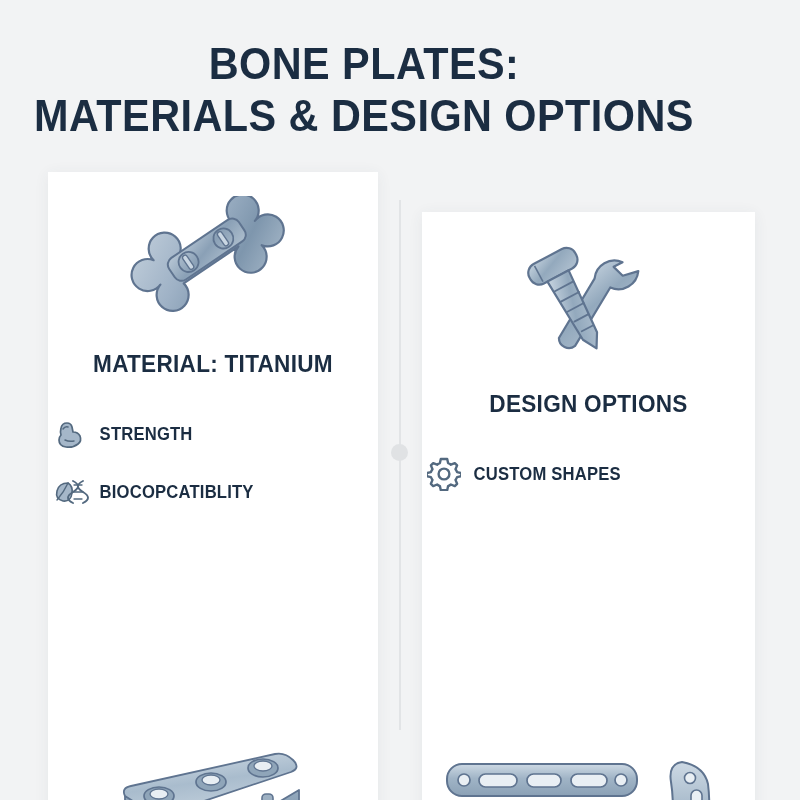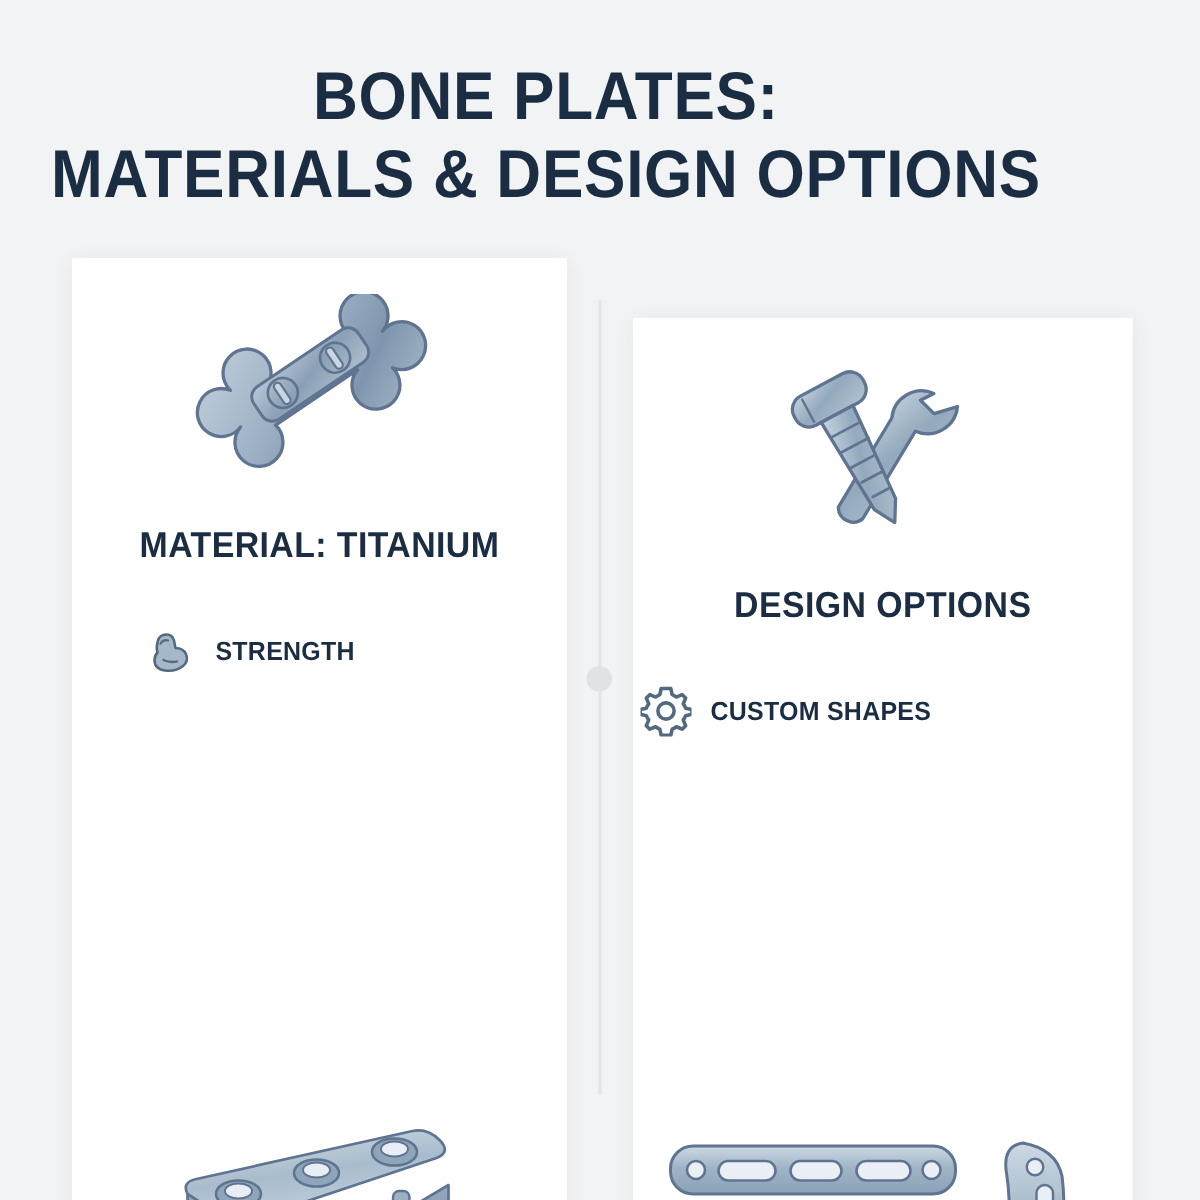--- a/index.html
+++ b/index.html
@@ -92,21 +92,21 @@
     letter-spacing: 0.3px;
     transform: scaleX(0.94);
   }
 
   
   .feature-list {
     position: absolute;
     top: 236px;
     width: 100%;
   }
-  #card-left  .feature-list { padding-left: 44px; }
+  #card-left  .feature-list { }
   #card-right .feature-list { }
 
   .feature-row {
     display: flex;
     align-items: center;
     min-height: 52px;
     margin-bottom: 6px;
   }
   .feature-icon {
     width: 44px;
@@ -189,20 +189,32 @@
       <span class="feature-icon">
         <svg width="36" height="36" viewBox="0 0 36 36">
           <path d="M9,12 q1,-5 6,-5 q4,0 5,4 l1,5 q5,0 7,4 q2,5 -2,8 q-5,4 -12,3 q-7,-1 -7,-7 q0,-3 2,-5 q-1,-3 0,-7 z" fill="#a5b7c9" stroke="#53697f" stroke-width="1.7" stroke-linejoin="round"></path>
           <path d="M11,13 q2,-3 5,-2" fill="none" stroke="#53697f" stroke-width="1.5" stroke-linecap="round"></path>
           <path d="M13,24 q4,2 9,1" fill="none" stroke="#53697f" stroke-width="1.5" stroke-linecap="round"></path>
         </svg>
       </span>
       <span class="feature-label">STRENGTH</span>
     </div>
 
+    <div class="feature-row">
+      <span class="feature-icon">
+        <svg width="38" height="36" viewBox="0 0 38 36">
+          <path d="M17,9 q-9,0 -11,8 q-2,8 6,10 q8,1 9,-8 q1,-7 -4,-10 z" fill="#a5b7c9" stroke="#53697f" stroke-width="1.6" stroke-linejoin="round"></path>
+          <path d="M6,26 q7,-8 11,-17" fill="none" stroke="#53697f" stroke-width="1.4" stroke-linecap="round"></path>
+          <path d="M22,7 q10,5 0,11 q-10,6 0,11" fill="none" stroke="#53697f" stroke-width="1.9" stroke-linecap="round"></path>
+          <path d="M32,7 q-10,5 0,11 q10,6 0,11" fill="none" stroke="#53697f" stroke-width="1.9" stroke-linecap="round"></path>
+          <path d="M23,11 h8 M22,18 h10 M23,25 h8" stroke="#53697f" stroke-width="1.3" stroke-linecap="round"></path>
+        </svg>
+      </span>
+      <span class="feature-label">BIOCOPCATIBLITY</span>
+    </div>
 
 
   </div>
 
   <div class="plates-area">
     <svg width="220" height="120" viewBox="0 0 220 120">
       <defs>
         <linearGradient id="isoTop" x1="0" y1="0" x2="0.4" y2="1">
           <stop offset="0%" stop-color="#d4dee7"></stop>
           <stop offset="55%" stop-color="#a9bccd"></stop>

